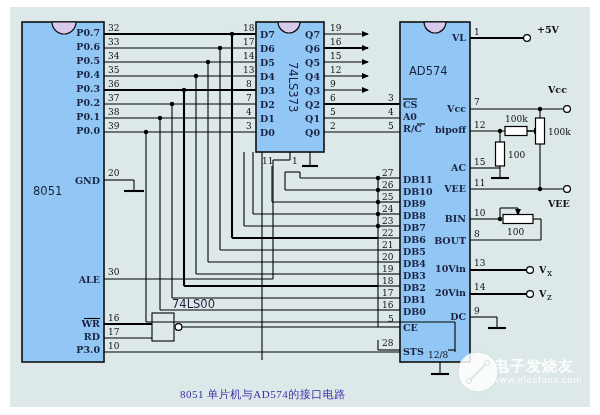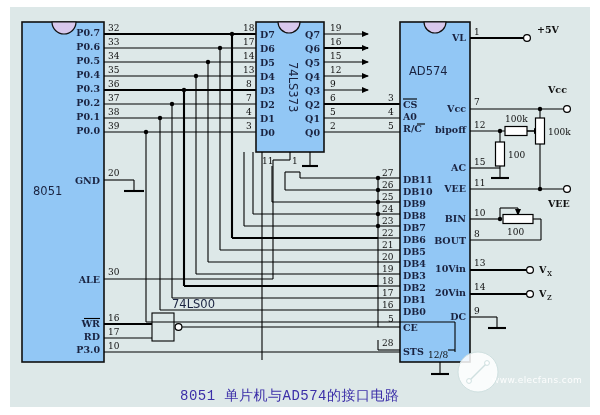--- a/index.html
+++ b/index.html
@@ -17,22 +17,22 @@
   #canvas{
     position:absolute;
     left:10px;top:7px;
     width:580px;height:400px;
     background:#dde8e8;
   }
   svg.layer{position:absolute;left:0;top:0;width:600px;height:415px;}
   .ttl{
     position:absolute;
     color:#3b2ea8;
-    font-family:Liberation Mono, monospace;
-    font-size:14px;
+    font-family:Liberation Serif, serif;
+    font-size:11px;
     letter-spacing:0.5px;
     white-space:nowrap;
   }
   .wm{
     position:absolute;
     color:#ffffff;
     font-family:"DejaVu Sans",sans-serif;
     white-space:nowrap;
     opacity:.92;
   }
@@ -391,20 +391,21 @@
     <circle class="dot" cx="378" cy="178" r="2.2"></circle>
     <circle class="dot" cx="378" cy="190" r="2.2"></circle>
     <circle class="dot" cx="378" cy="202" r="2.2"></circle>
     <circle class="dot" cx="378" cy="214" r="2.2"></circle>
     <circle class="dot" cx="378" cy="226" r="2.2"></circle>
 
   </svg>
 
   <div class="ttl" style="left:180px;top:387px;">8051  单片机与AD574的接口电路</div>
 
+  <div class="wm wm1">电子发烧友</div>
   <div class="wm wm2">www.elecfans.com</div>
 
   <svg class="layer" xmlns="http://www.w3.org/2000/svg" viewBox="0 0 600 415" style="pointer-events:none;">
     <circle cx="478" cy="372" r="20" fill="#ffffff" opacity="0.85"></circle>
     <circle cx="478" cy="372" r="20" fill="none" stroke="#cfe0e0" stroke-width="1"></circle>
     <line x1="470" y1="380" x2="486" y2="364" stroke="#cfe0e0" stroke-width="1.4"></line>
     <circle cx="487" cy="363" r="2.4" fill="#ffffff" stroke="#cfe0e0" stroke-width="1"></circle>
     <circle cx="469" cy="381" r="2.4" fill="#ffffff" stroke="#cfe0e0" stroke-width="1"></circle>
   </svg>
 </div>

